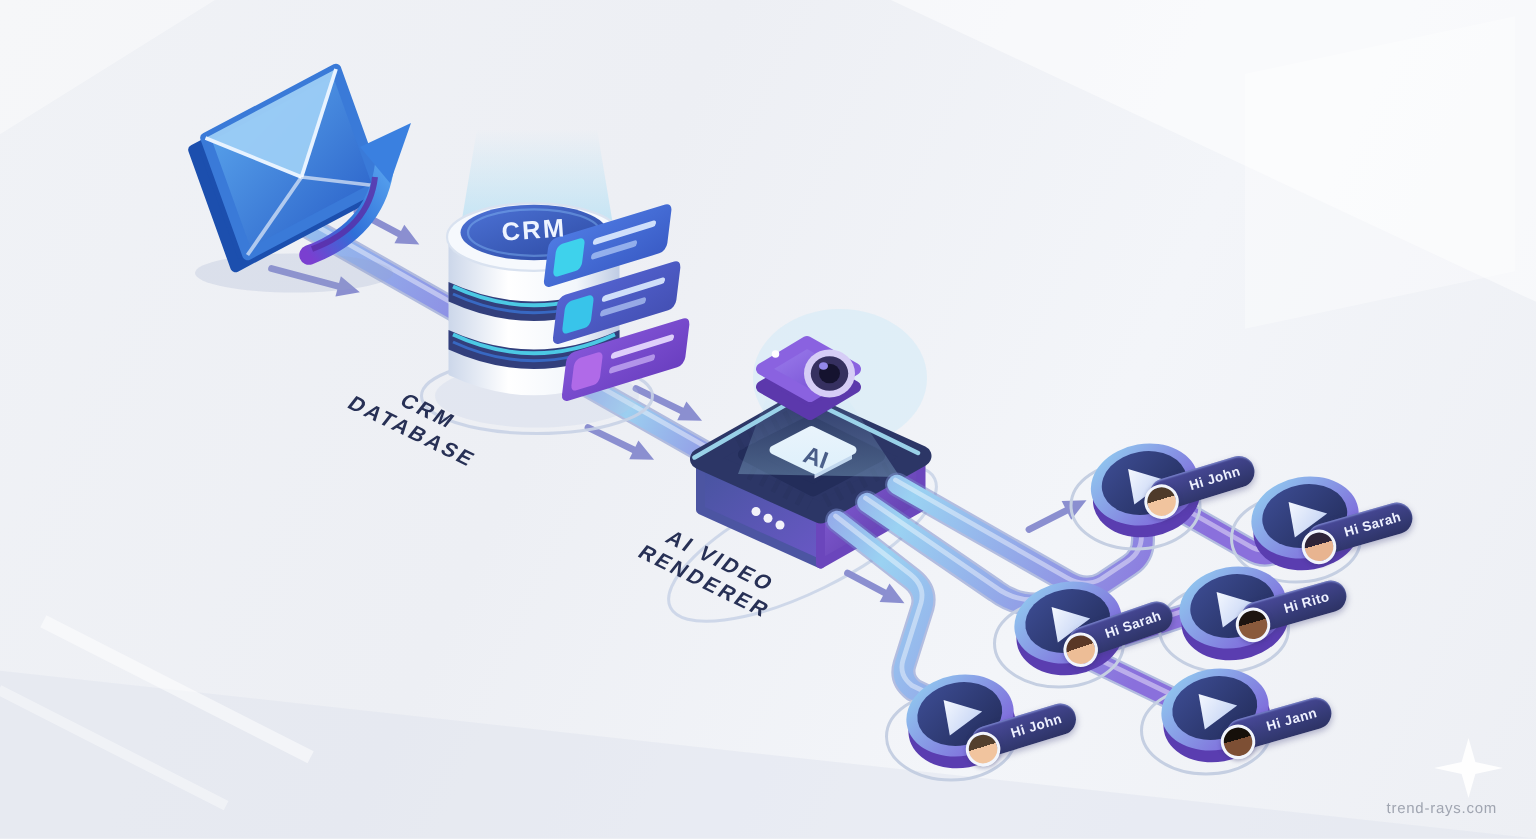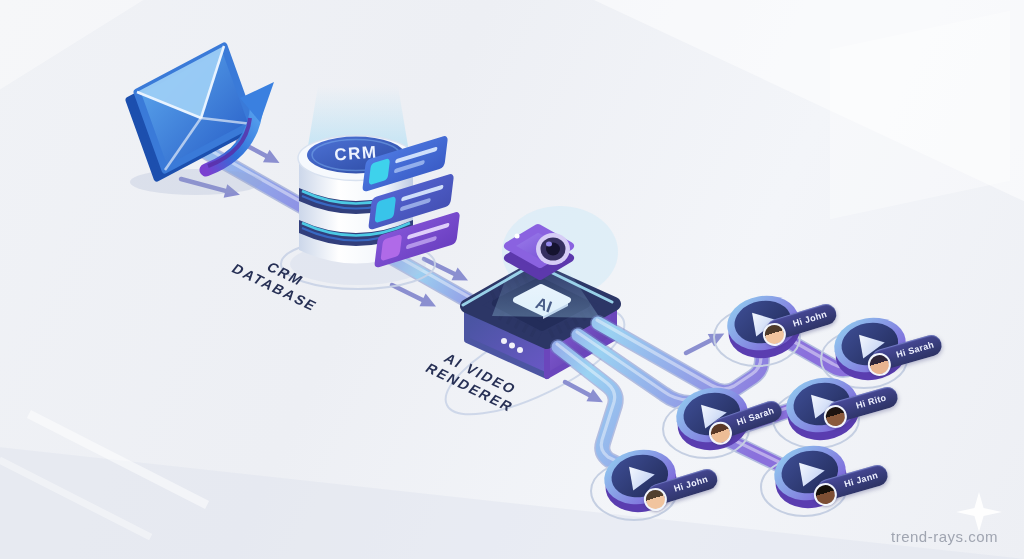--- a/index.html
+++ b/index.html
@@ -31,21 +31,21 @@
         box-shadow:0 2px 4px rgba(60,60,120,.35), inset 0 1px 1px rgba(170,190,255,.45);
         transform-origin:0 50%;}
   .pill .lbl{position:absolute;left:22px;right:4px;top:0;height:21px;line-height:21px;
         color:#eef1ff;font-size:9px;font-weight:bold;letter-spacing:.3px;text-align:center;
         white-space:nowrap;overflow:hidden;}
   .avatar{position:absolute;left:-5px;top:3px;width:23px;height:23px;border-radius:50%;
         border:2px solid #f2f5fc;box-shadow:0 1px 3px rgba(50,50,110,.4);box-sizing:border-box;}
 
   #sparkle{position:absolute;left:956px;top:492px;width:46px;height:40px;background:rgba(255,255,255,.9);
         clip-path:polygon(50% 0,60% 40%,100% 50%,60% 60%,50% 100%,40% 60%,0 50%,40% 40%);}
-  #watermark{position:absolute;right:26px;bottom:14px;color:#a0a5b1;font-size:15px;letter-spacing:.5px;text-align:right;}
+  #watermark{position:absolute;right:26px;bottom:14px;color:#a0a5b1;font-size:10px;letter-spacing:.5px;text-align:right;}
 
   .tube-under{fill:none;stroke:#7486c8;stroke-width:16;stroke-linecap:round;stroke-linejoin:round;opacity:.5;}
   .tube-main{fill:none;stroke:url(#tubeGrad);stroke-width:13;stroke-linecap:round;stroke-linejoin:round;}
   .tube-hi{fill:none;stroke:rgba(255,255,255,.42);stroke-width:3.2;stroke-linecap:round;stroke-linejoin:round;
            transform:translate(-1px,-3px);}
   .arrow-line{stroke:#8b8fd0;stroke-width:4.5;stroke-linecap:round;}
   .arrow-head{fill:#8b8fd0;}
 </style>
 </head>
 <body>

